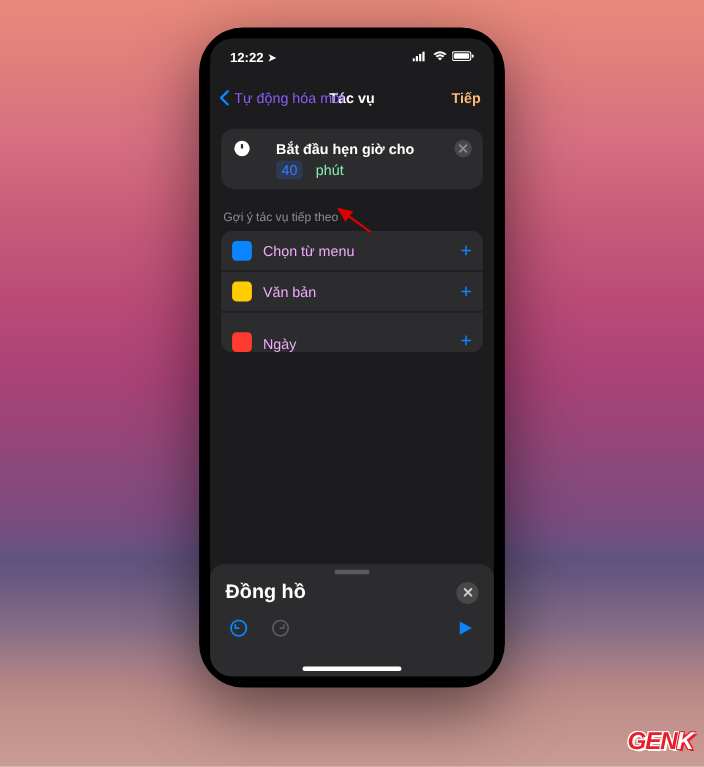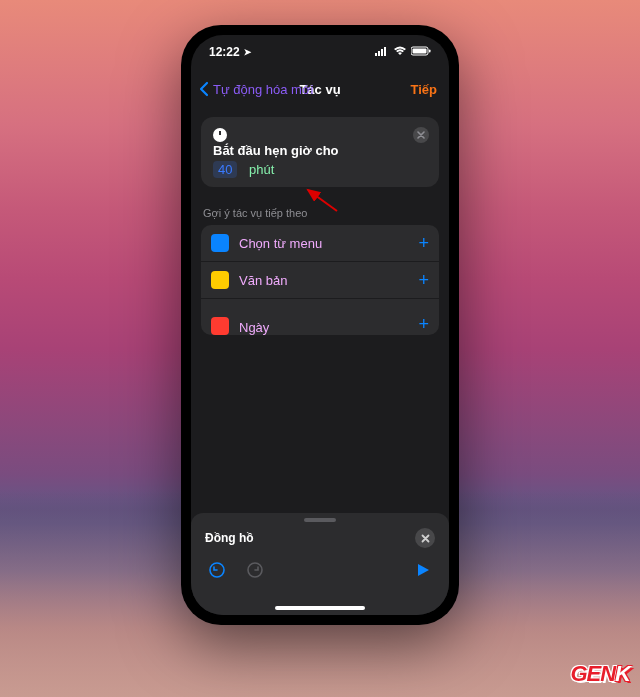--- a/index.html
+++ b/index.html
@@ -44,21 +44,21 @@
     height: 600px;
     background: #000;
     border-radius: 40px;
     padding: 10px;
     box-shadow: 0 20px 60px rgba(0,0,0,0.5);
   }
   .screen {
     width: 100%;
     height: 100%;
     background: #1c1c1e;
-    border-radius: 32px;
+    border-radius: 20px;
     overflow: hidden;
     position: relative;
     display: flex;
     flex-direction: column;
   }
   .status-bar {
     height: 34px;
     display: flex;
     justify-content: space-between;
     align-items: center;
@@ -88,38 +88,37 @@
   }
   .nav-back svg { width: 16px; height: 16px; }
   .nav-title {
     color: #fff;
     font-size: 13px;
     font-weight: 600;
   }
   .nav-next {
     position: absolute;
     right: 12px;
-    color: #f97316;
+    color: #fdba74;
     font-size: 13px;
     font-weight: 600;
   }
   .content {
     flex: 1;
     padding: 8px 10px;
     overflow: hidden;
   }
   .action-card {
     background: #2c2c2e;
     border-radius: 12px;
     padding: 10px 12px;
     display: flex;
     align-items: flex-start;
-    gap: 0;
-    position: relative;
-    flex-direction: column;
+    gap: 24px;
+    position: relative;
   }
   .action-icon {
     width: 14px; height: 14px;
     background: #fff;
     border-radius: 50%;
     flex-shrink: 0;
     margin-top: 1px;
     position: relative;
   }
   .action-icon::after {
@@ -219,21 +218,21 @@
     margin: 5px auto 6px;
   }
   .drawer-header {
     display: flex;
     align-items: center;
     justify-content: space-between;
     padding: 0 14px 6px;
   }
   .drawer-title {
     color: #fff;
-    font-size: 12px;
+    font-size: 18px;
     font-weight: 700;
   }
   .drawer-close {
     width: 20px; height: 20px;
     background: #48484a;
     border-radius: 50%;
     display: flex;
     align-items: center;
     justify-content: center;
     color: #d0d0d0;

